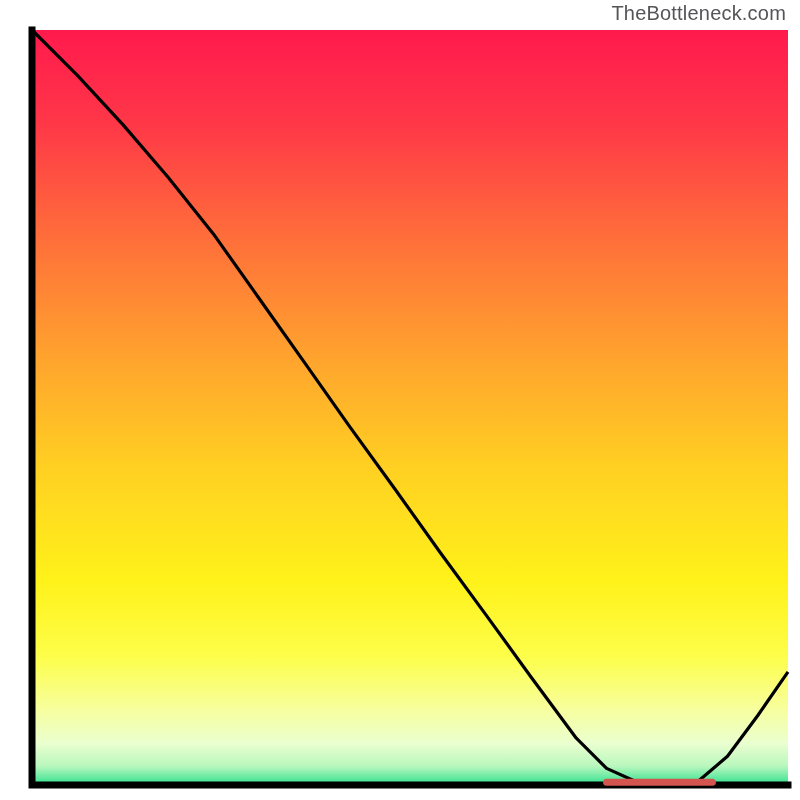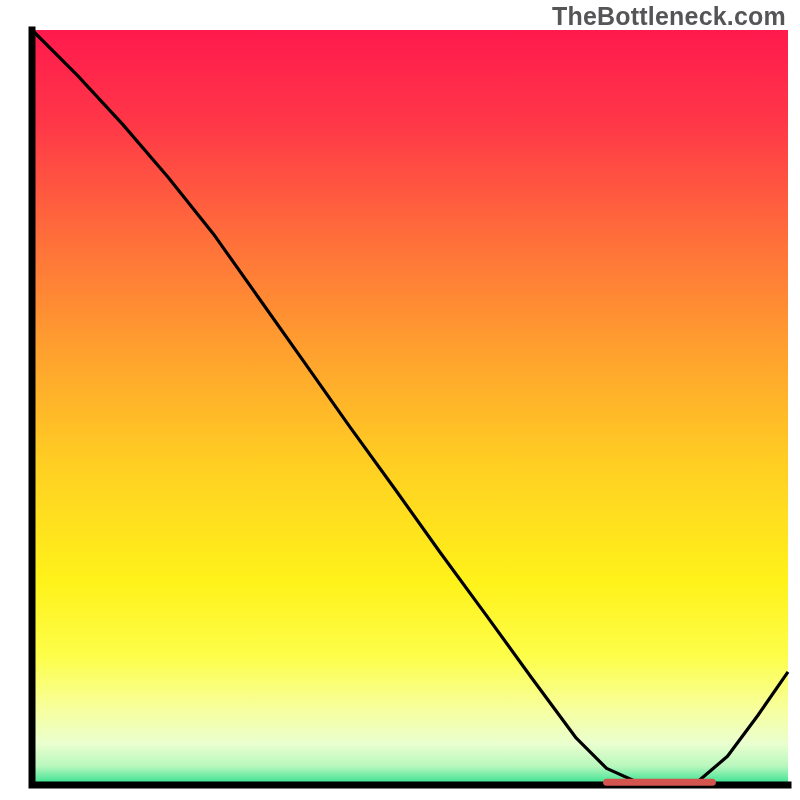--- a/index.html
+++ b/index.html
@@ -13,22 +13,22 @@
   }
   .wrap {
     position: relative;
     width: 800px;
     height: 800px;
   }
   .attribution {
     position: absolute;
     top: 2px;
     right: 14px;
-    font-size: 25px;
-    font-weight: 700;
+    font-size: 20px;
+    font-weight: 400;
     color: #555558;
     letter-spacing: 0.2px;
   }
   svg.chart {
     position: absolute;
     left: 0;
     top: 0;
   }
 </style>
 </head>

